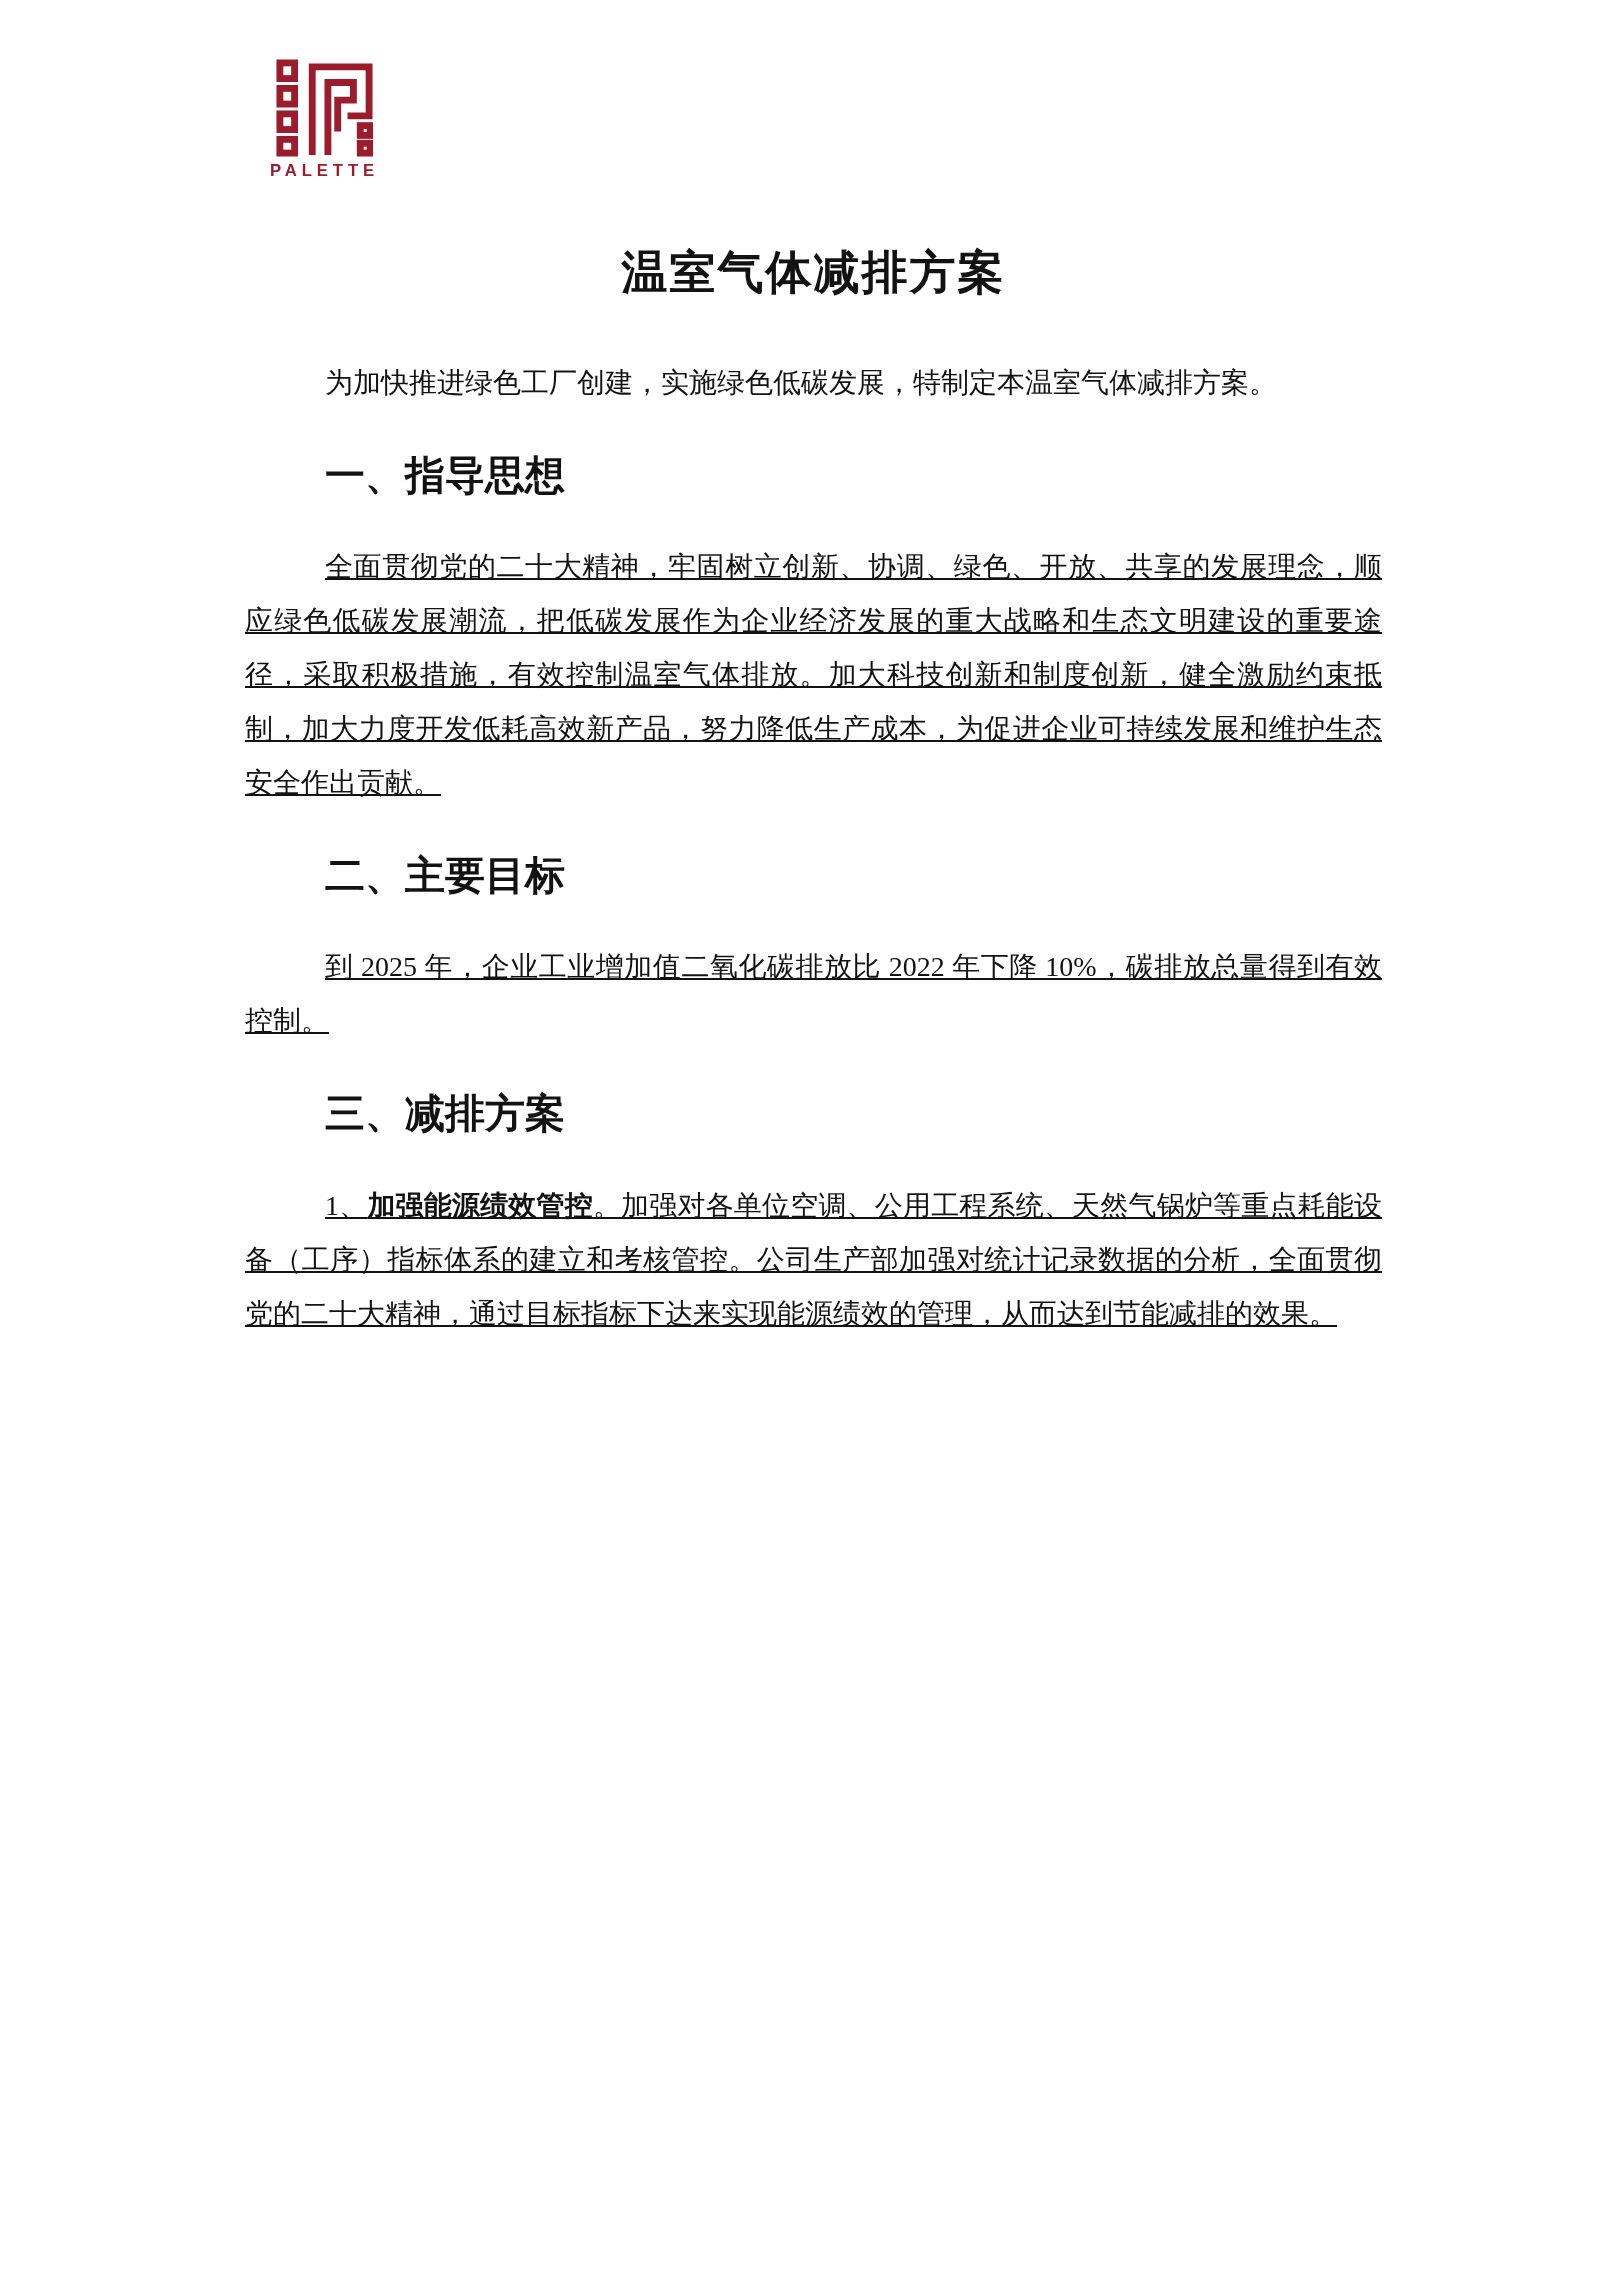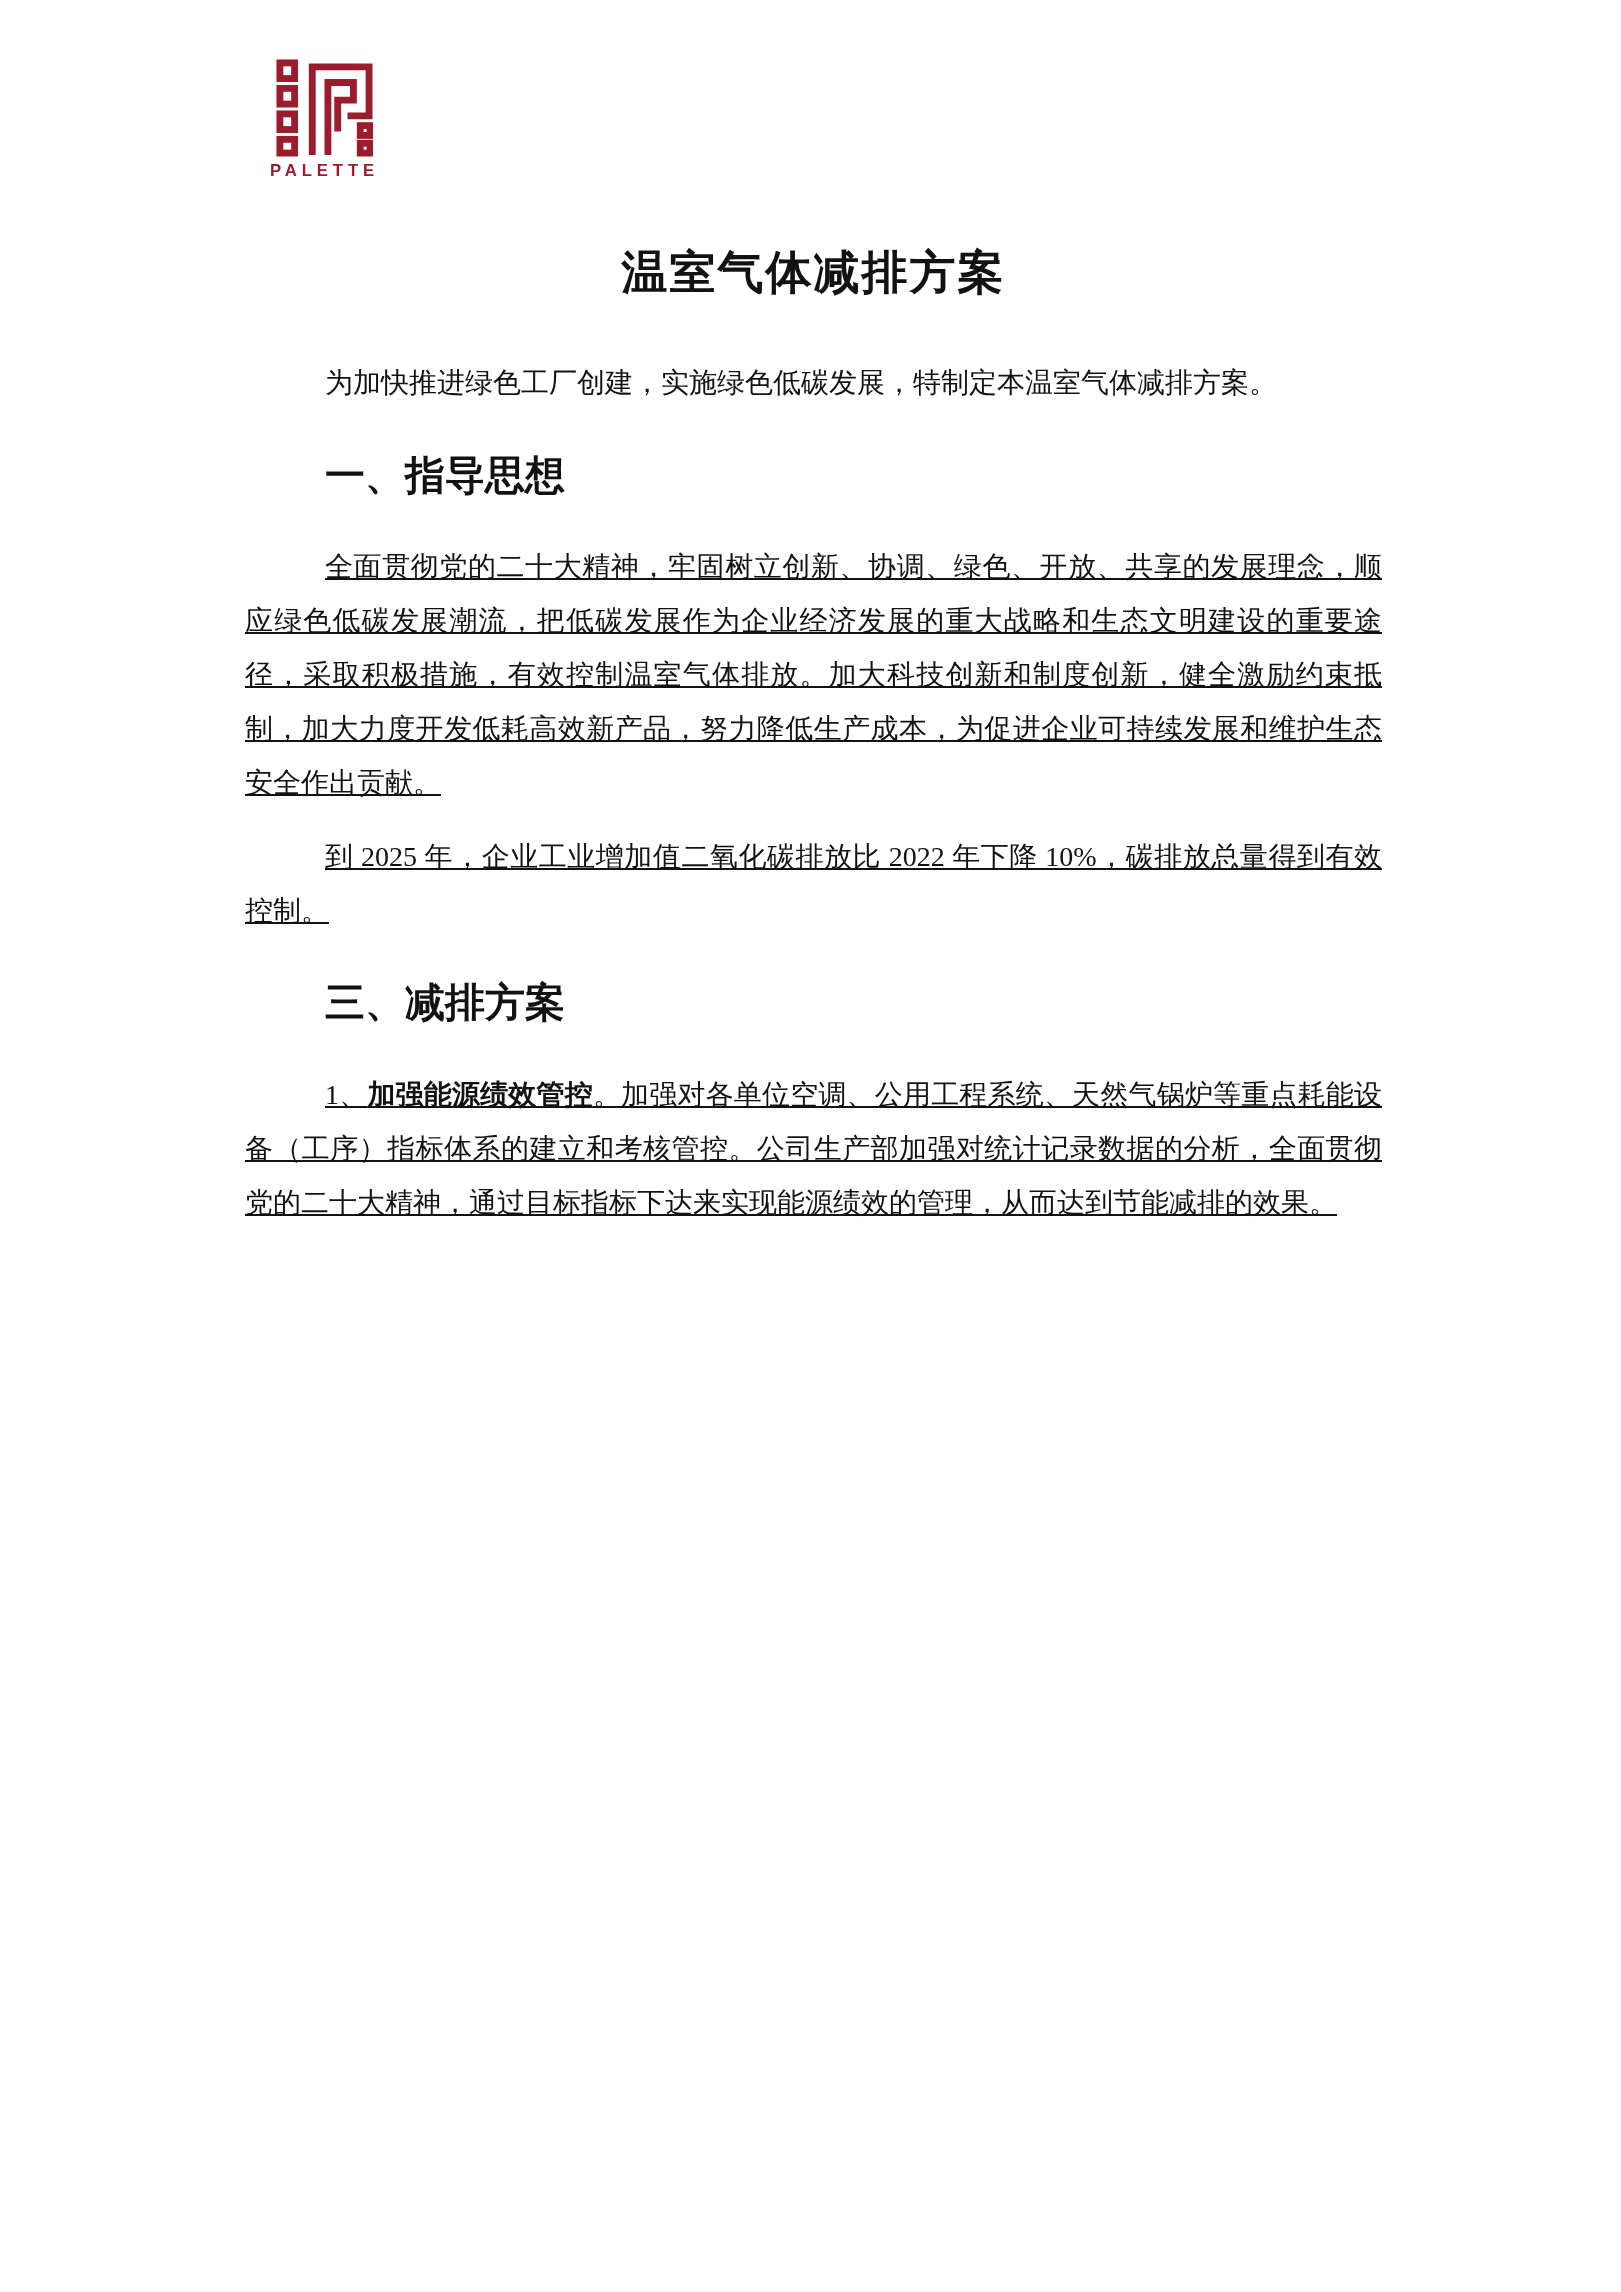--- a/index.html
+++ b/index.html
@@ -128,20 +128,21 @@
   </div>
 
   <div class="content">
     <h1 class="doc-title">温室气体减排方案</h1>
 
     <p class="para">为加快推进绿色工厂创建，实施绿色低碳发展，特制定本温室气体减排方案。</p>
 
     <h2 class="sec-heading">一、指导思想</h2>
     <p class="para tight">全面贯彻党的二十大精神，牢固树立创新、协调、绿色、开放、共享的发展理念，顺应绿色低碳发展潮流，把低碳发展作为企业经济发展的重大战略和生态文明建设的重要途径，采取积极措施，有效控制温室气体排放。加大科技创新和制度创新，健全激励约束抵制，加大力度开发低耗高效新产品，努力降低生产成本，为促进企业可持续发展和维护生态安全作出贡献。</p>
 
+    <h2 class="sec-heading">二、主要目标</h2>
     <p class="para tight">到 2025 年，企业工业增加值二氧化碳排放比 2022 年下降 10%，碳排放总量得到有效控制。</p>
 
     <h2 class="sec-heading">三、减排方案</h2>
     <p class="para tight"><span>1、</span><span class="bold-run">加强能源绩效管控</span><span>。加强对各单位空调、公用工程系统、天然气锅炉等重点耗能设备（工序）指标体系的建立和考核管控。公司生产部加强对统计记录数据的分析，全面贯彻党的二十大精神，通过目标指标下达来实现能源绩效的管理，从而达到节能减排的效果。</span></p>
   </div>
 
   <div class="footer-brand" style="color: #3b82f6;">
     <svg class="mark" viewBox="0 0 100 100" preserveAspectRatio="xMidYMid meet">
       <use href="#palette-mark"></use>
     </svg>

